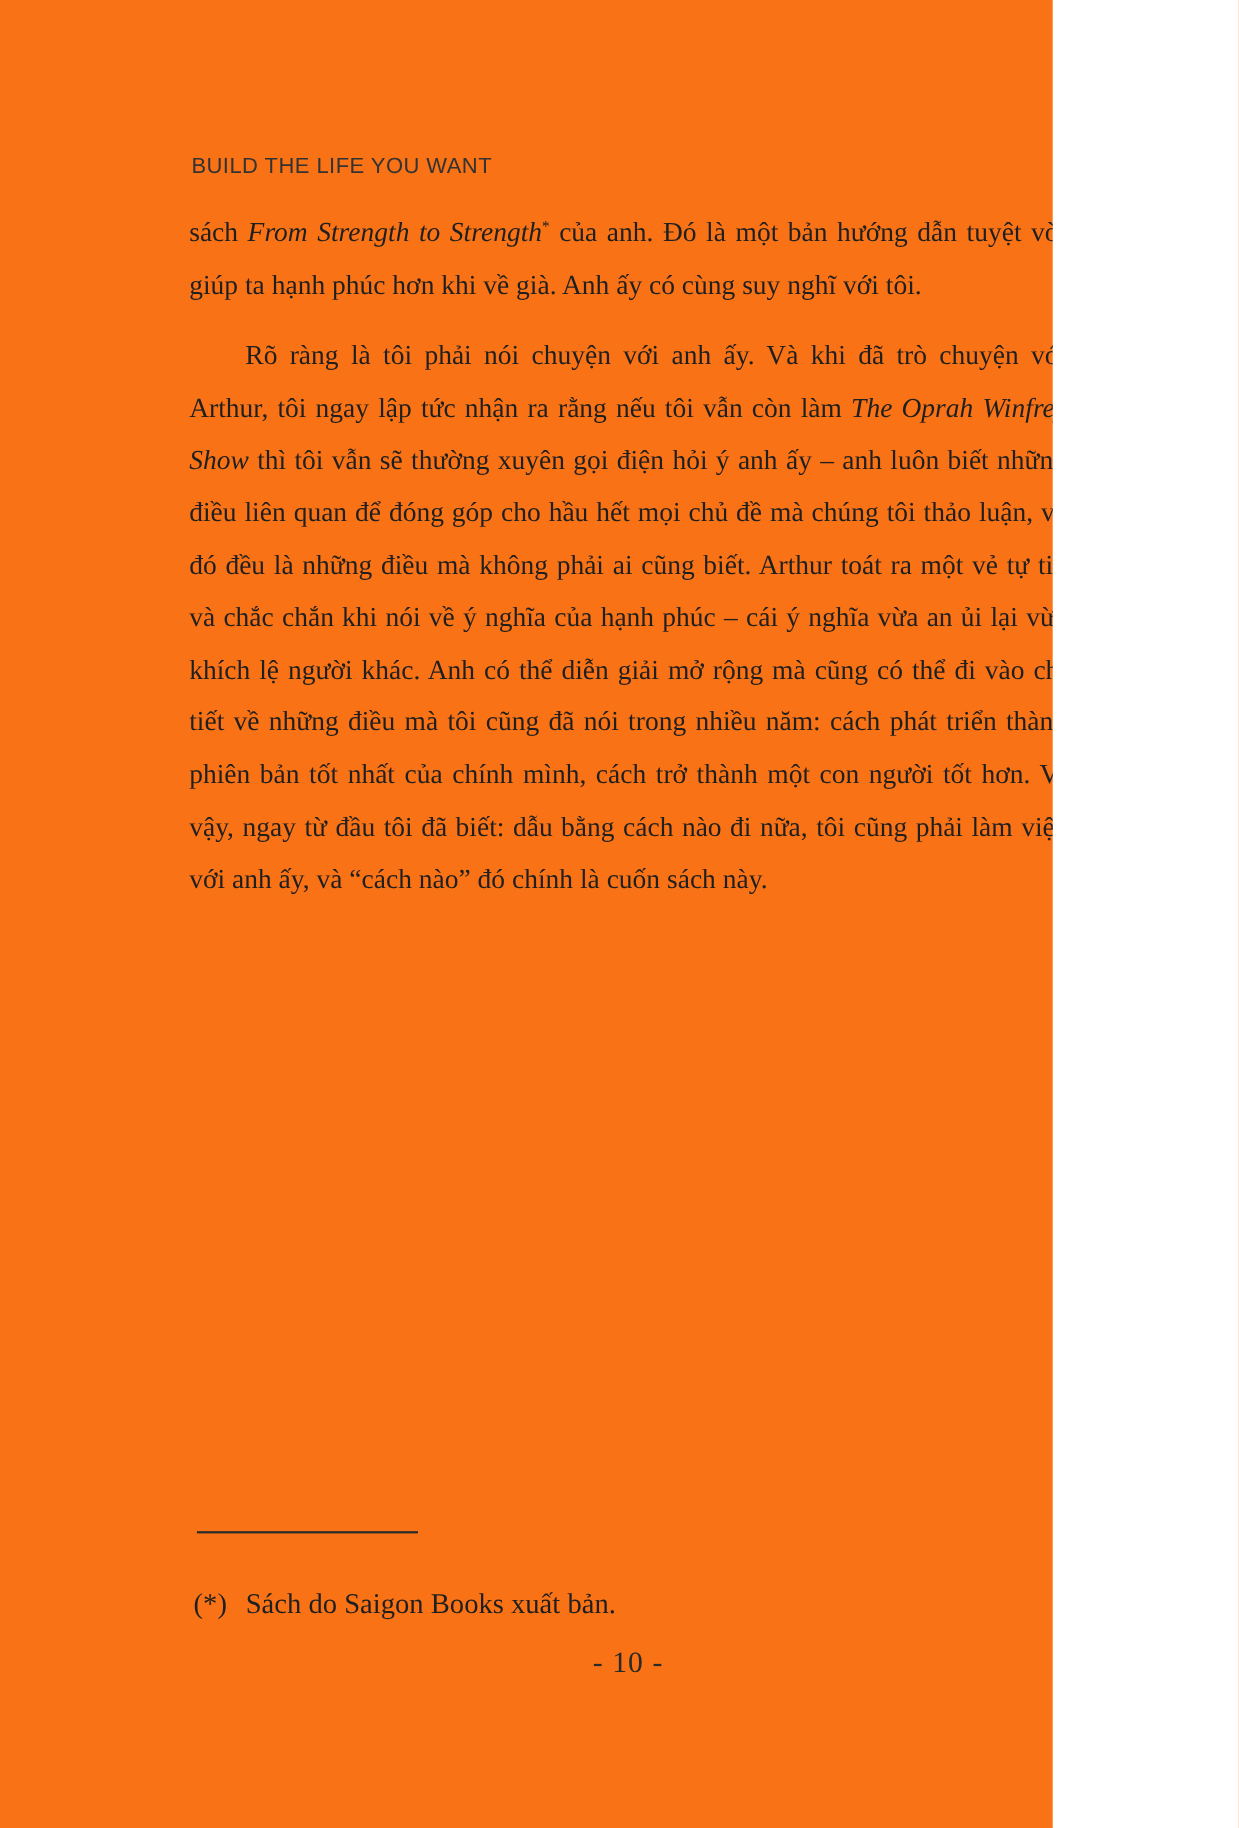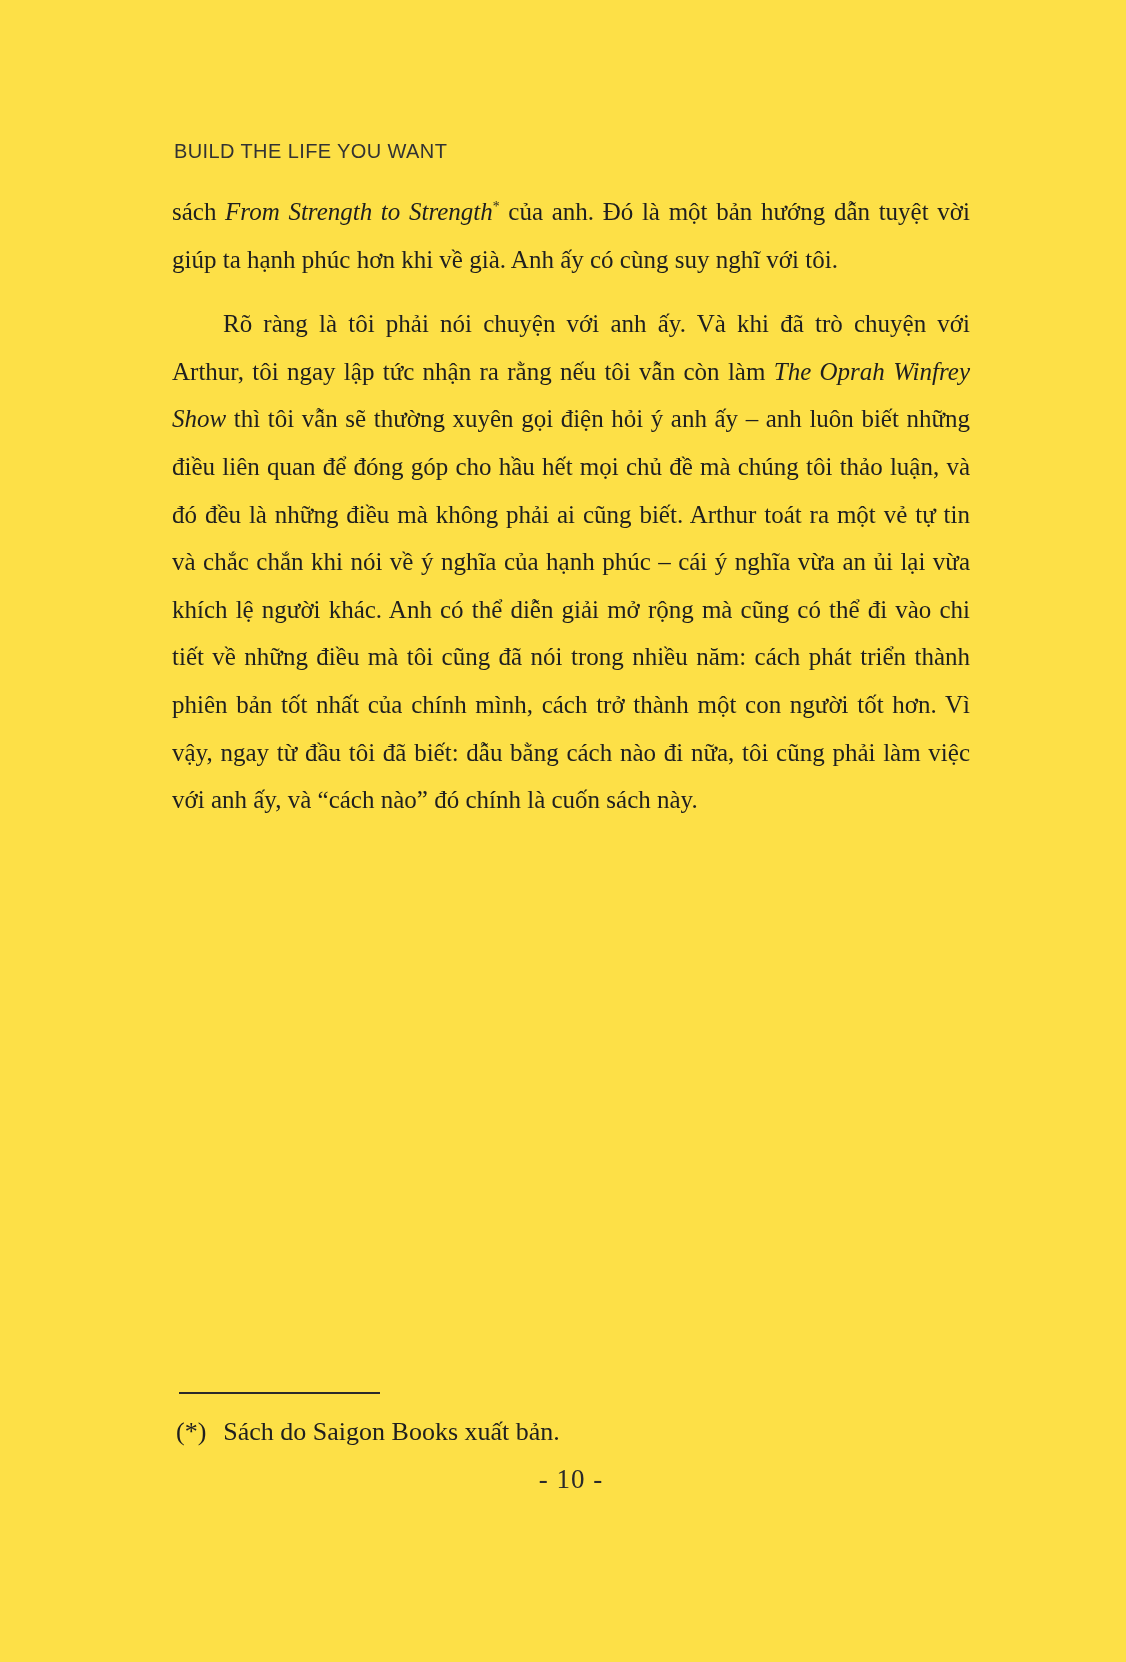--- a/index.html
+++ b/index.html
@@ -2,23 +2,23 @@
 <html><head>
 <meta charset="utf-8">
 <style>
   html, body {
     margin: 0;
     padding: 0;
     background: #ffffff;
   }
   .page {
     position: relative;
-    width: 1126px;
+    width: 957px;
     height: 1662px;
-    background: #fde047;
+    background: #f97316;
     overflow: hidden;
     font-family: "Liberation Serif", "DejaVu Serif", serif;
     color: #1f1f1f;
   }
   .running-head {
     position: absolute;
     left: 174px;
     top: 140px;
     font-family: "Liberation Sans", "DejaVu Sans", sans-serif;
     font-size: 20px;
@@ -68,25 +68,26 @@
     font-size: 26px;
     line-height: 40px;
     color: #1f1f1f;
   }
   .footnote .marker {
     flex: 0 0 auto;
     margin-right: 17px;
   }
   .footnote .fn-text {
     flex: 1 1 auto;
+    margin-top: 26px;
   }
   .page-number {
     position: absolute;
     left: 172px;
-    top: 1464px;
+    top: 1496px;
     width: 798px;
     text-align: center;
     font-size: 27px;
     color: #2a2a2a;
     letter-spacing: 1px;
   }
 </style>
 </head>
 <body>
 

